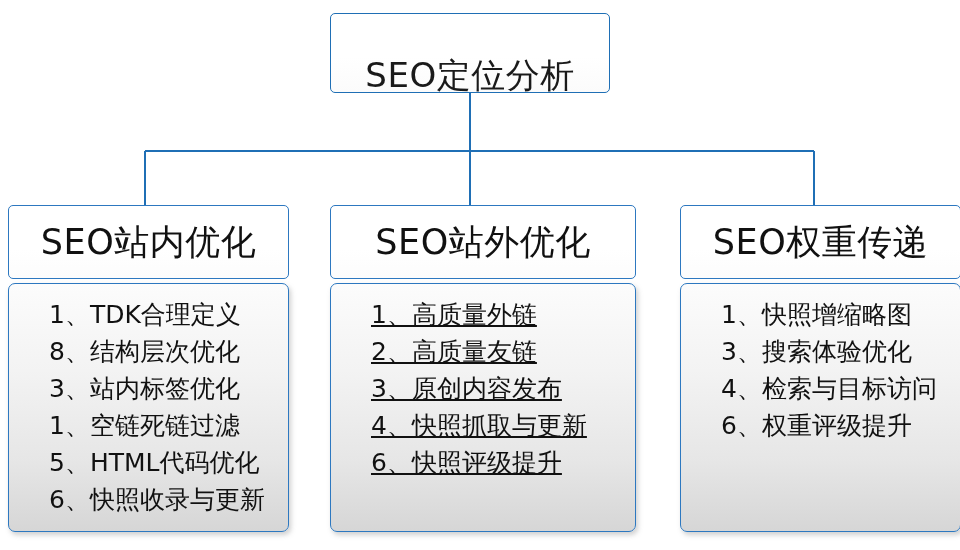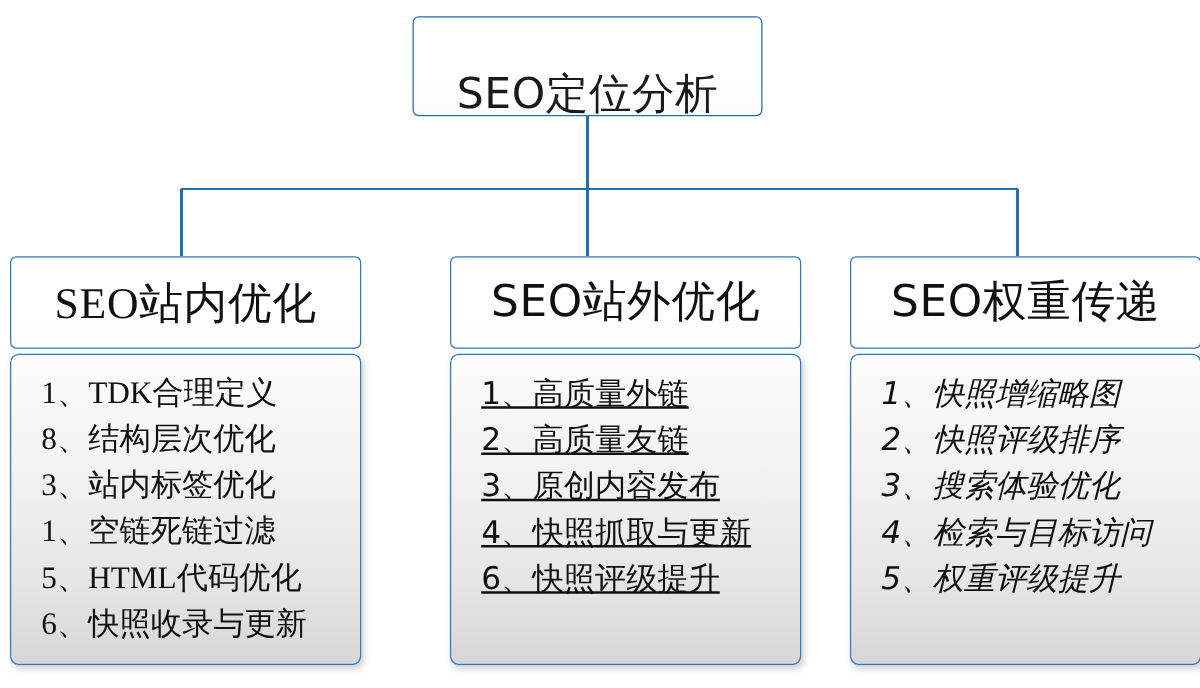--- a/index.html
+++ b/index.html
@@ -74,45 +74,45 @@
     white-space: nowrap;
   }
   .col-body {
     box-sizing: border-box;
     margin-top: 4px;
     height: 249px;
     border: 1px solid #2d78c0;
     border-radius: 7px;
     background: linear-gradient(to bottom, #fcfcfc 0%, #f3f3f3 35%, #e6e6e6 72%, #d6d6d6 100%);
     box-shadow: 2px 3px 5px rgba(120,120,120,0.35);
-    padding: 12px 0 0 0;
+    padding: 12px 0 0 16px;
     overflow: hidden;
   }
   .item-list {
     list-style: none;
     margin: 0;
     padding: 0;
   }
   .item {
     font-size: 25px;
     color: #111111;
     line-height: 37px;
     height: 37px;
     white-space: nowrap;
     padding-left: 26px;
   }
 
   
-  #col-0 { left: 8px;   width: 281px; font-family: Liberation Serif, serif; }
-  #col-1 { left: 330px; width: 281px; margin-left: 30px; }
+  #col-0 { left: 8px;   width: 281px; }
+  #col-1 { left: 330px; width: 306px; }
   #col-2 { left: 680px; width: 281px; }
 
   #col-0 .item { padding-left: 24px; }
   #col-1 .item { padding-left: 24px; text-decoration: underline; }
-  #col-2 .item { padding-left: 24px; font-style: italic; }
+  #col-2 .item { padding-left: 24px; }
 </style>
 </head>
 <body>
 
 <div id="canvas">
 
   <svg id="connectors" viewBox="0 0 960 550" width="960" height="550">
     <g stroke="#1f6fb5" stroke-width="2" fill="none" shape-rendering="crispEdges">
       <line x1="470" y1="93" x2="470" y2="151"></line>
       <line x1="145" y1="151" x2="814" y2="151"></line>
@@ -157,21 +157,20 @@
     </div>
   </div>
 
   <div class="column" id="col-2">
     <div class="col-head">
       <span class="col-head-label">SEO权重传递</span>
     </div>
     <div class="col-body">
       <ul class="item-list">
         <li class="item">1、快照增缩略图</li>
-        <li class="item">2、快照评级排序</li>
         <li class="item">3、搜索体验优化</li>
         <li class="item">4、检索与目标访问</li>
-        <li class="item">5、权重评级提升</li>
+        <li class="item">6、权重评级提升</li>
       </ul>
     </div>
   </div>
 
 </div>
 
 </body></html>

